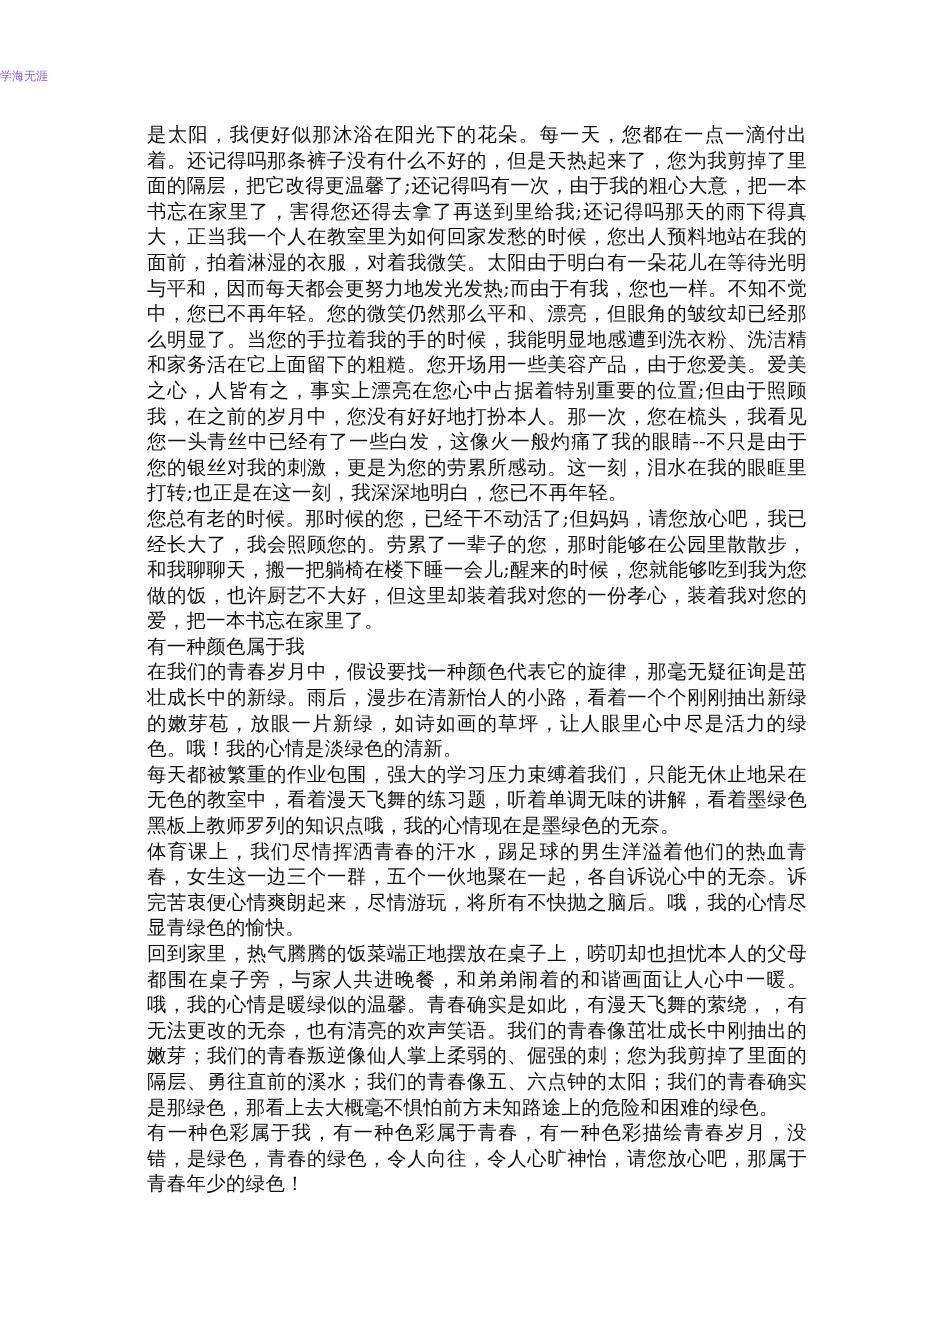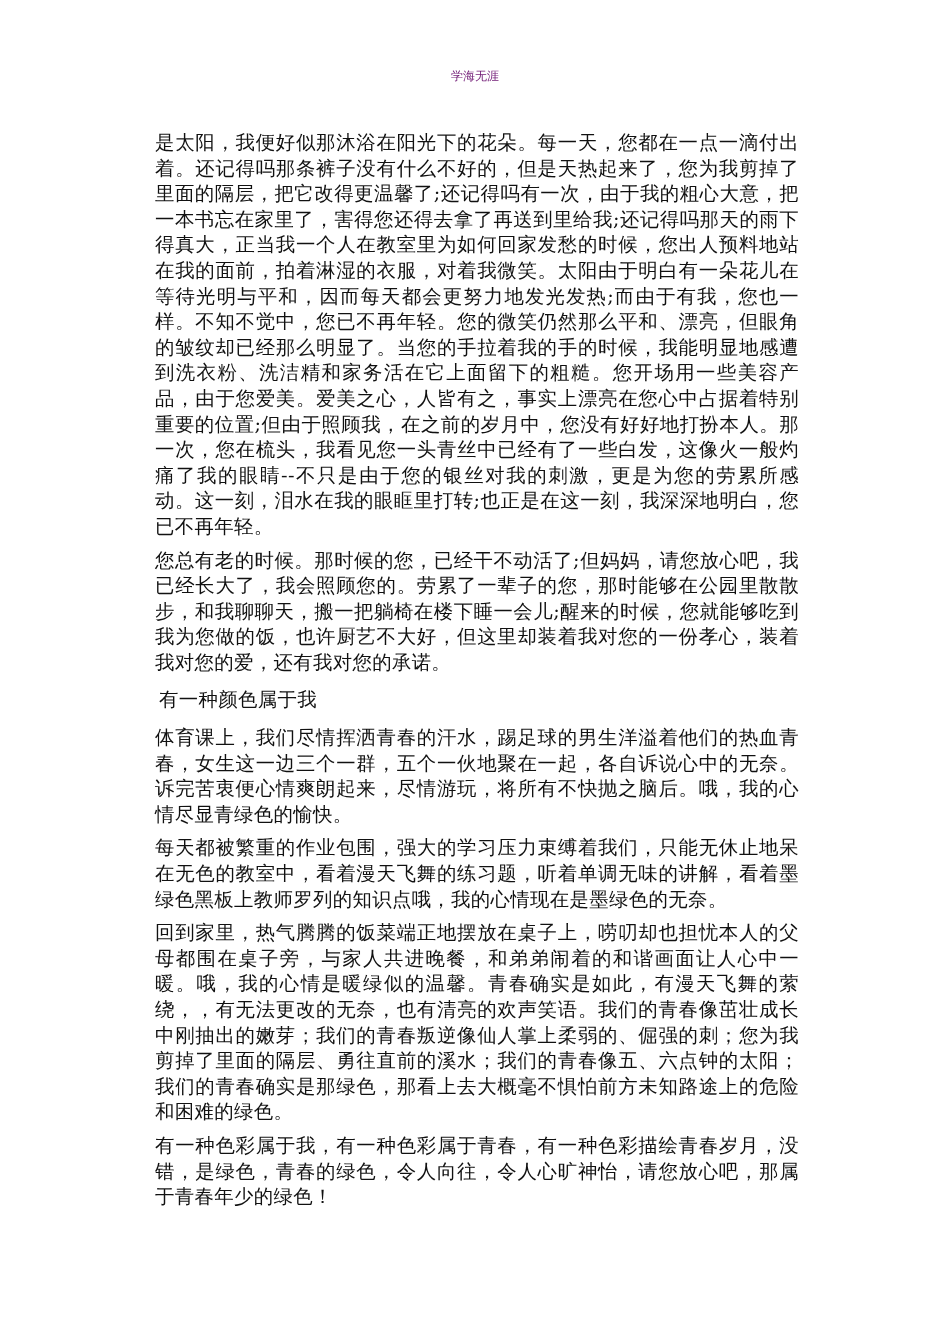--- a/index.html
+++ b/index.html
@@ -13,51 +13,51 @@
       position: relative;
       overflow: hidden;
       font-family: "DejaVu Serif", "Liberation Serif", serif;
       color: #111111;
     }
     .page-header {
       position: absolute;
       top: 68px;
       left: 0;
       width: 950px;
-      text-align: center;
       font-size: 12px;
-      color: #701a75;
+      color: #8b5cf6;
       line-height: 16px;
     }
     .doc-body {
       position: absolute;
       top: 122px;
       left: 147px;
       width: 660px;
       font-size: 19.4px;
       line-height: 25.6px;
       letter-spacing: 0.35px;
     }
     .para {
-      margin: 8px;
+      margin: 0;
       padding: 0;
       text-align: justify;
       text-align-last: left;
     }
     .heading {
-      margin: 12px;
+      margin: 0;
       padding: 0;
     }
   </style>
 </head>
 <body>
 
 <div class="page-header">学海无涯</div>
 
 <div class="doc-body">
   <p class="para">是太阳，我便好似那沐浴在阳光下的花朵。每一天，您都在一点一滴付出着。还记得吗那条裤子没有什么不好的，但是天热起来了，您为我剪掉了里面的隔层，把它改得更温馨了;还记得吗有一次，由于我的粗心大意，把一本书忘在家里了，害得您还得去拿了再送到里给我;还记得吗那天的雨下得真大，正当我一个人在教室里为如何回家发愁的时候，您出人预料地站在我的面前，拍着淋湿的衣服，对着我微笑。太阳由于明白有一朵花儿在等待光明与平和，因而每天都会更努力地发光发热;而由于有我，您也一样。不知不觉中，您已不再年轻。您的微笑仍然那么平和、漂亮，但眼角的皱纹却已经那么明显了。当您的手拉着我的手的时候，我能明显地感遭到洗衣粉、洗洁精和家务活在它上面留下的粗糙。您开场用一些美容产品，由于您爱美。爱美之心，人皆有之，事实上漂亮在您心中占据着特别重要的位置;但由于照顾我，在之前的岁月中，您没有好好地打扮本人。那一次，您在梳头，我看见您一头青丝中已经有了一些白发，这像火一般灼痛了我的眼睛--不只是由于您的银丝对我的刺激，更是为您的劳累所感动。这一刻，泪水在我的眼眶里打转;也正是在这一刻，我深深地明白，您已不再年轻。</p>
-  <p class="para">您总有老的时候。那时候的您，已经干不动活了;但妈妈，请您放心吧，我已经长大了，我会照顾您的。劳累了一辈子的您，那时能够在公园里散散步，和我聊聊天，搬一把躺椅在楼下睡一会儿;醒来的时候，您就能够吃到我为您做的饭，也许厨艺不大好，但这里却装着我对您的一份孝心，装着我对您的爱，还有我对您的承诺。</p>
+  <p class="para">您总有老的时候。那时候的您，已经干不动活了;但妈妈，请您放心吧，我已经长大了，我会照顾您的。劳累了一辈子的您，那时能够在公园里散散步，和我聊聊天，搬一把躺椅在楼下睡一会儿;醒来的时候，您就能够吃到我为您做的饭，也许厨艺不大好，但这里却装着我对您的一份孝心，装着我对您的爱，把一本书忘在家里了。</p>
   <p class="heading">有一种颜色属于我</p>
+  <p class="para">在我们的青春岁月中，假设要找一种颜色代表它的旋律，那毫无疑征询是茁壮成长中的新绿。雨后，漫步在清新怡人的小路，看着一个个刚刚抽出新绿的嫩芽苞，放眼一片新绿，如诗如画的草坪，让人眼里心中尽是活力的绿色。哦！我的心情是淡绿色的清新。</p>
+  <p class="para">每天都被繁重的作业包围，强大的学习压力束缚着我们，只能无休止地呆在无色的教室中，看着漫天飞舞的练习题，听着单调无味的讲解，看着墨绿色黑板上教师罗列的知识点哦，我的心情现在是墨绿色的无奈。</p>
   <p class="para">体育课上，我们尽情挥洒青春的汗水，踢足球的男生洋溢着他们的热血青春，女生这一边三个一群，五个一伙地聚在一起，各自诉说心中的无奈。诉完苦衷便心情爽朗起来，尽情游玩，将所有不快抛之脑后。哦，我的心情尽显青绿色的愉快。</p>
-  <p class="para">每天都被繁重的作业包围，强大的学习压力束缚着我们，只能无休止地呆在无色的教室中，看着漫天飞舞的练习题，听着单调无味的讲解，看着墨绿色黑板上教师罗列的知识点哦，我的心情现在是墨绿色的无奈。</p>
   <p class="para">回到家里，热气腾腾的饭菜端正地摆放在桌子上，唠叨却也担忧本人的父母都围在桌子旁，与家人共进晚餐，和弟弟闹着的和谐画面让人心中一暖。哦，我的心情是暖绿似的温馨。青春确实是如此，有漫天飞舞的萦绕，，有无法更改的无奈，也有清亮的欢声笑语。我们的青春像茁壮成长中刚抽出的嫩芽；我们的青春叛逆像仙人掌上柔弱的、倔强的刺；您为我剪掉了里面的隔层、勇往直前的溪水；我们的青春像五、六点钟的太阳；我们的青春确实是那绿色，那看上去大概毫不惧怕前方未知路途上的危险和困难的绿色。</p>
   <p class="para">有一种色彩属于我，有一种色彩属于青春，有一种色彩描绘青春岁月，没错，是绿色，青春的绿色，令人向往，令人心旷神怡，请您放心吧，那属于青春年少的绿色！</p>
 </div>
 
 </body></html>

